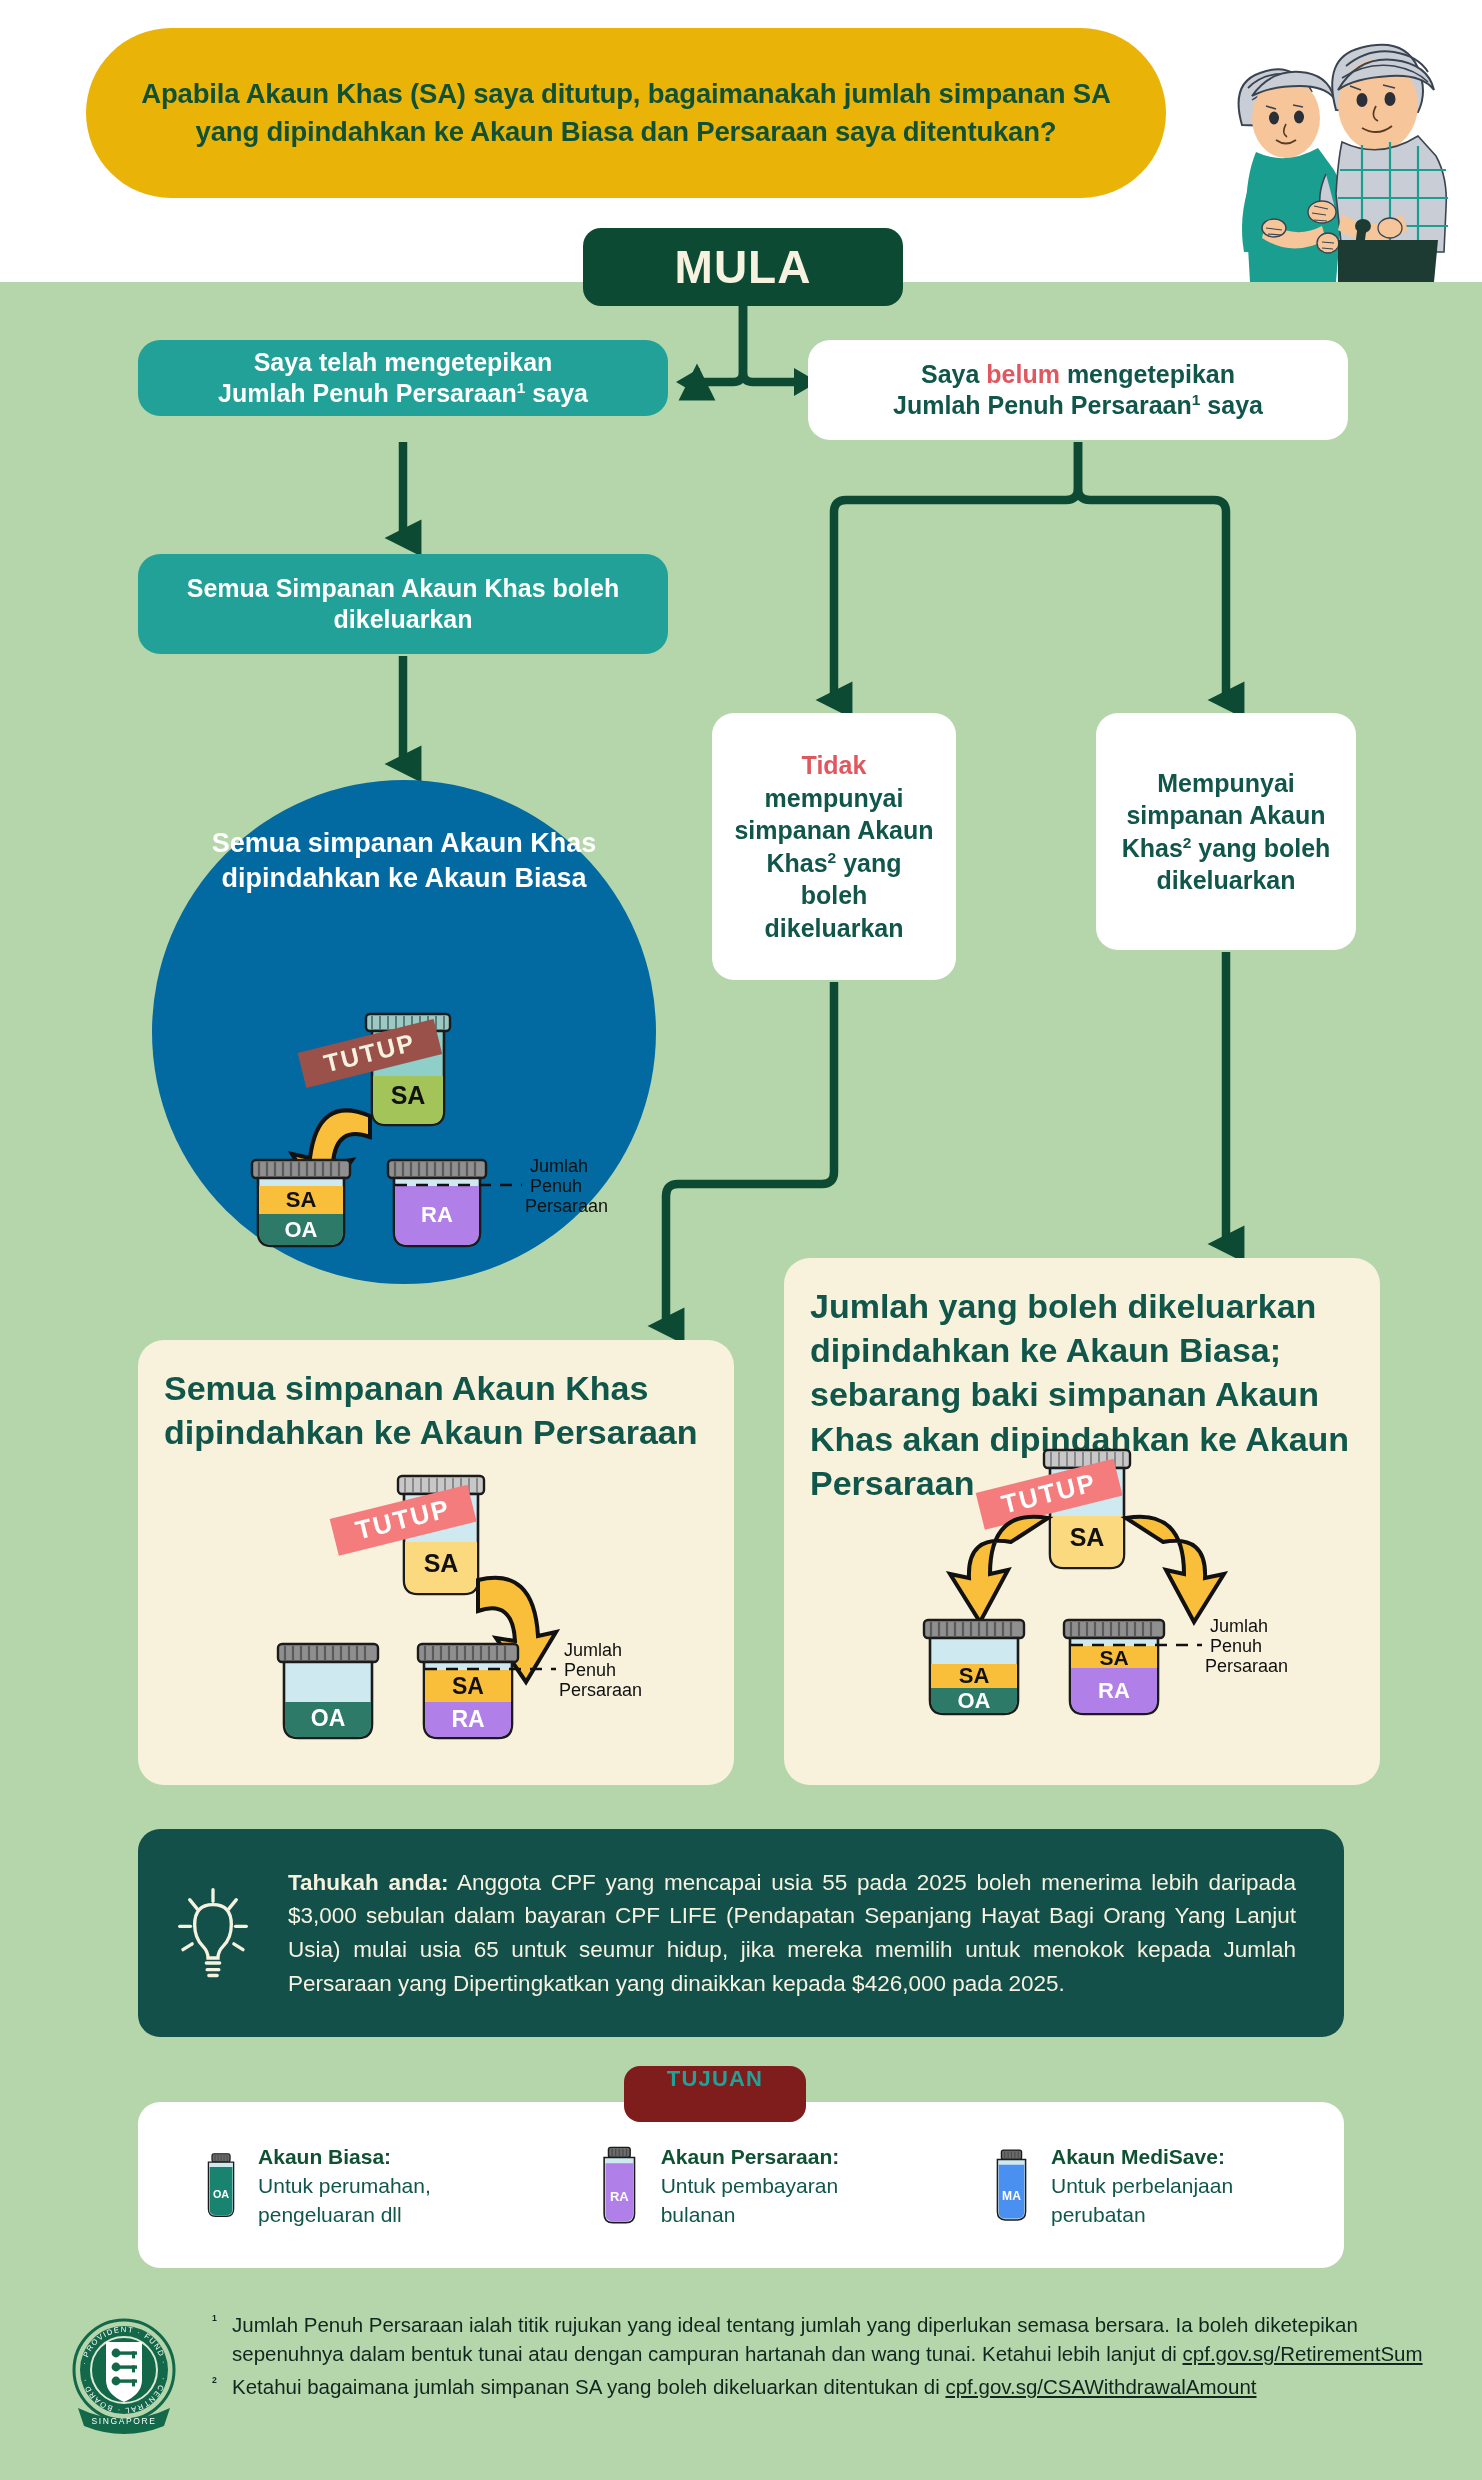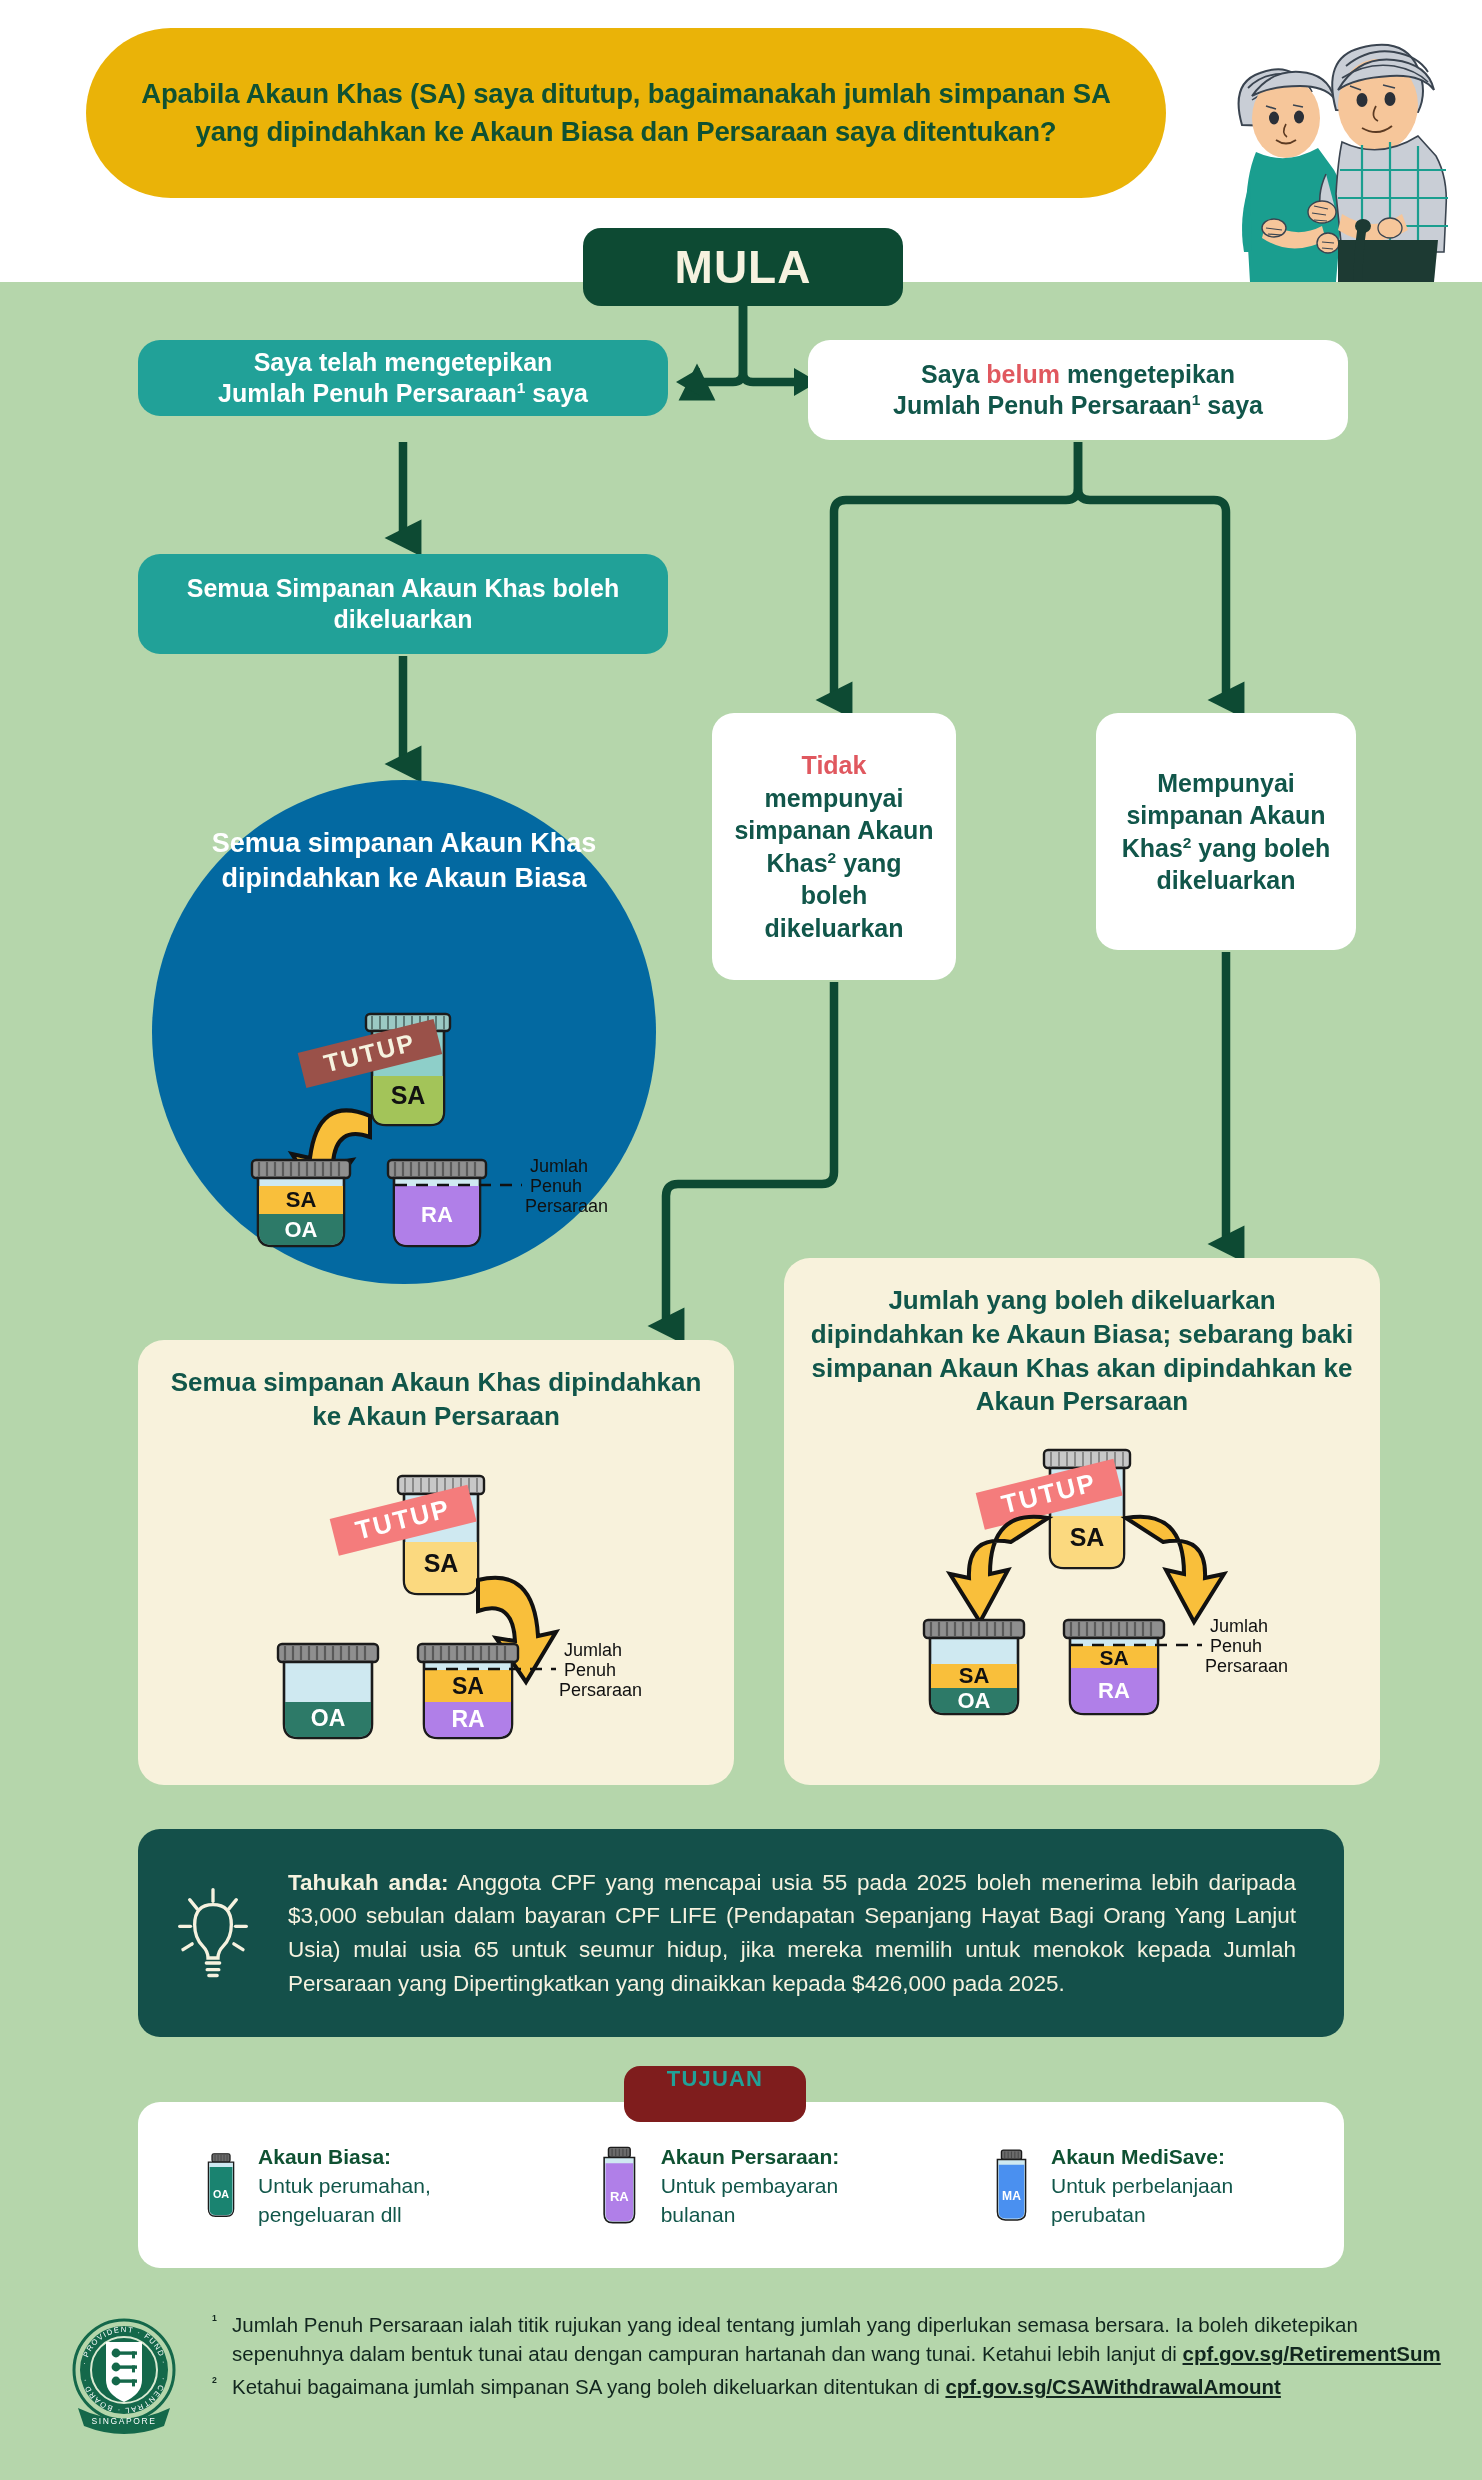--- a/index.html
+++ b/index.html
@@ -70,22 +70,22 @@
     position: absolute; left: 0; top: 46px; width: 504px; text-align: center;
     color: #ffffff; font-size: 27px; font-weight: bold; line-height: 1.28;
     padding: 0 22px;
   }
 
   
   .card {
     position: absolute; background: #f8f2dc; border-radius: 26px; z-index: 4;
   }
   .card-title {
-    position: absolute; left: 0; top: 26px; width: 100%; text-align: center;
-    color: #11564a; font-size: 26px; font-weight: bold; line-height: 1.30;
+    position: absolute; left: 0; top: 26px; width: 100%; text-align: left;
+    color: #11564a; font-size: 34px; font-weight: bold; line-height: 1.30;
     padding: 0 26px;
   }
   #card-left  { left: 138px; top: 1340px; width: 596px; height: 445px; }
   #card-right { left: 784px; top: 1258px; width: 596px; height: 527px; }
 
   
   .jarart { position: absolute; }
 
   
   #tipbox {
@@ -114,21 +114,21 @@
   #tujuan-tab span { color: #21a198; font-size: 22px; font-weight: bold; letter-spacing: 1.2px; }
   .legitem { display: flex; align-items: center; }
   .legitem .lg-txt { margin-left: 16px; }
   .lg-name { color: #0f5132; font-size: 21px; font-weight: bold; line-height: 1.5; }
   .lg-desc { color: #11564a; font-size: 21px; line-height: 1.35; }
   #cpf-logo { position: absolute; left: 62px; top: 2312px; width: 124px; height: 124px; }
   #notes { position: absolute; left: 212px; top: 2310px; width: 1230px; }
   .note { display: flex; color: #11261e; font-size: 20.5px; line-height: 1.42; margin-bottom: 4px; }
   .note .mk { flex: 0 0 20px; font-size: 14px; padding-top: 2px; }
   .note .bd { flex: 1; }
-  .note u { text-decoration: underline; font-weight: bold; }
+  .note u { text-decoration: underline; font-weight: normal; }
 
   
   #wires { position: absolute; left: 0; top: 0; width: 1482px; height: 2480px; z-index: 2; }
 </style>
 </head>
 <body>
 
 <div id="top-white"></div>
 <div id="body-green"></div>
 

